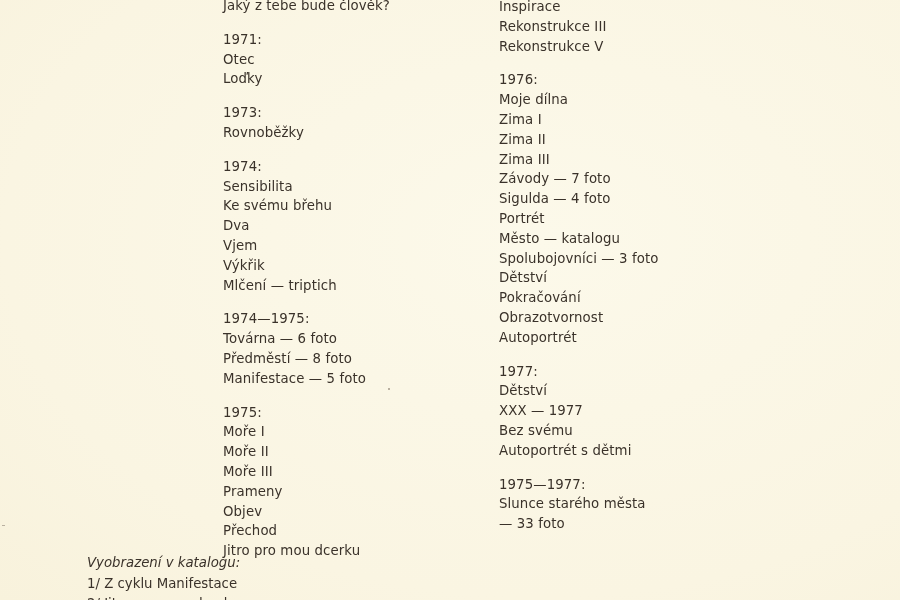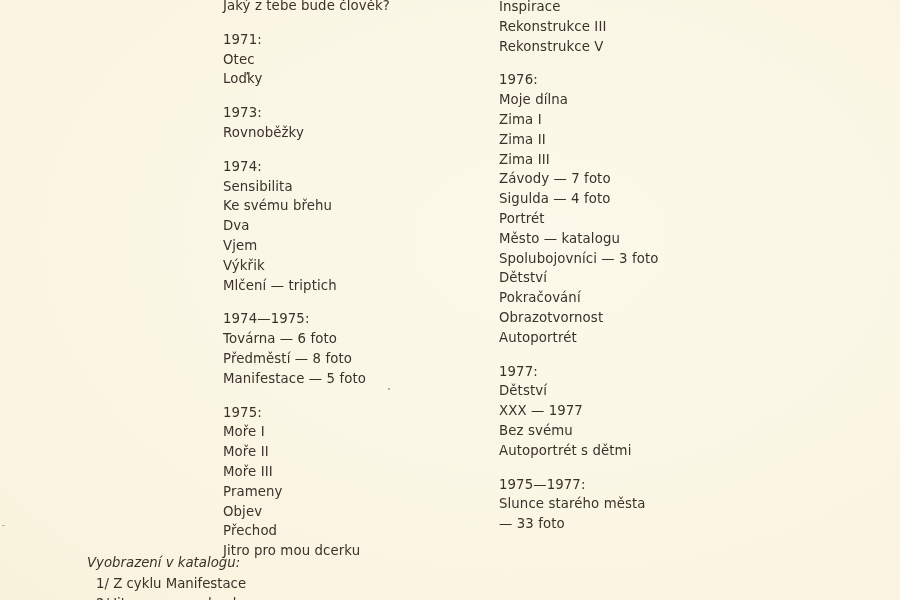--- a/index.html
+++ b/index.html
@@ -44,21 +44,20 @@
     }
     .catalog-title {
       font-style: italic;
       height: 22px;
       line-height: 22px;
     }
     .catalog-item {
       height: 20px;
       line-height: 20px;
       white-space: nowrap;
-      margin-left: 9px;
     }
     .speck {
       position: absolute;
       width: 3px;
       height: 1px;
       background: #b9b0a0;
     }
   </style>
 </head>
 <body>

